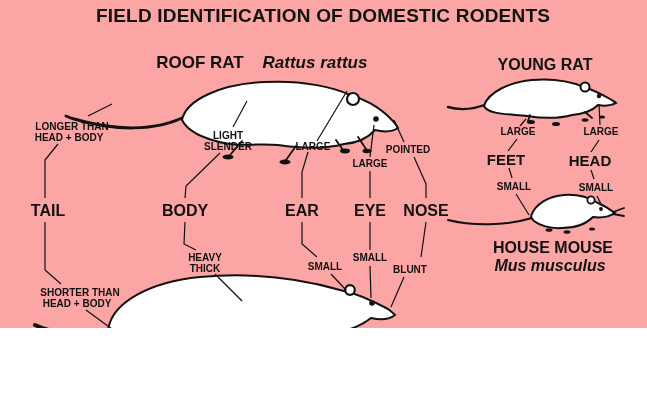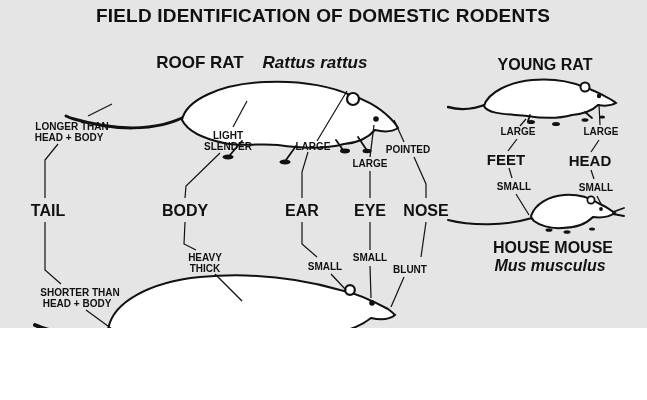--- a/index.html
+++ b/index.html
@@ -1,17 +1,17 @@
 <!DOCTYPE html>
 <html><head>
 <meta charset="utf-8">
 <style>
   html,body{margin:0;padding:0;background:#ffffff;}
   .stage{
-    position:relative;width:647px;height:328px;background:#e5e5e5;
+    position:relative;width:647px;height:328px;background:#fca5a5;
     font-family:"Liberation Sans",sans-serif;overflow:hidden;
   }
   svg text{font-family:"Liberation Sans",sans-serif;fill:#111;}
   .title-t{font-size:19px;font-weight:bold;letter-spacing:.2px;}
   .sect-t{font-size:17px;font-weight:bold;}
   .sect-i{font-size:17px;font-weight:bold;font-style:italic;}
   .sect-s{font-size:16px;font-weight:bold;}
   .sect-si{font-size:16px;font-weight:bold;font-style:italic;}
   .cat-t{font-size:16px;font-weight:bold;}
   .cat-m{font-size:15px;font-weight:bold;}

